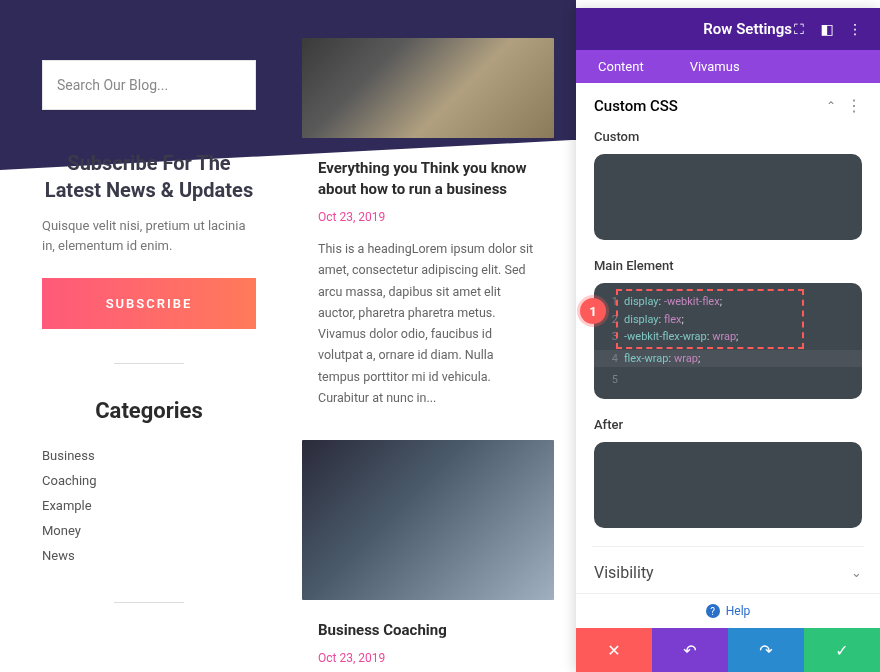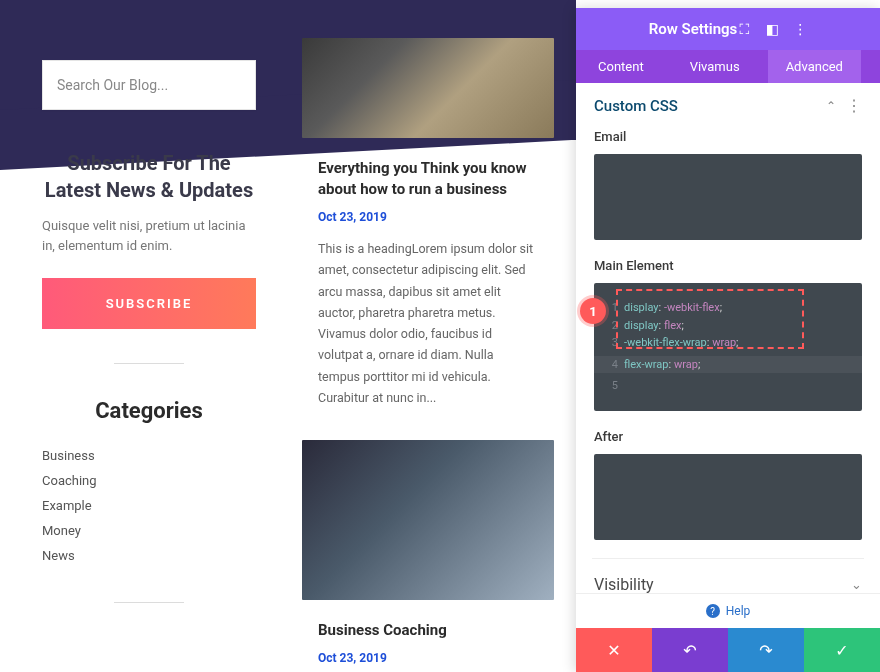--- a/index.html
+++ b/index.html
@@ -14,41 +14,41 @@
 .email-box{background:#fff;border:1px solid #e5e5e5;padding:16px 14px;font-size:14px;color:#888;margin-bottom:14px}
 .sub-btn{width:100%;background:linear-gradient(90deg,#ff5a7a,#ff7a5a);color:#fff;border:none;padding:18px 0;font-size:13px;letter-spacing:2px;font-weight:600;cursor:pointer}
 .divider{height:1px;background:#dcdcdc;margin:34px auto;width:70px}
 .cat-title{font-size:22px;font-weight:700;color:#2b2b2b;text-align:center;margin-bottom:20px}
 .cat-list{list-style:none}
 .cat-list li{font-size:13px;color:#555;padding:5px 0}
 .main{flex:1;padding:38px 22px 0 22px}
 .post-img{width:100%;height:100px;background:linear-gradient(135deg,#3a3a3a 0%,#5a5a5a 30%,#b0a080 60%,#8a7a5a 100%);margin-bottom:20px;border-radius:1px}
 .post-img.second{height:160px;background:linear-gradient(135deg,#2a2a3a 0%,#4a5a6a 40%,#a0b0c0 100%)}
 .post-title{font-size:15px;font-weight:700;color:#2b2b2b;line-height:1.4;margin:0 16px 10px 16px}
-.post-date{font-size:12px;color:#1d4ed8;font-weight:700;margin:0 16px 14px 16px}
+.post-date{font-size:12px;color:#ec4899;font-weight:400;margin:0 16px 14px 16px}
 .post-body{font-size:12.5px;color:#666;line-height:1.7;margin:0 16px 32px 16px}
 
 .panel{position:absolute;top:8px;right:0;width:304px;height:664px;background:#fff;box-shadow:-2px 0 12px rgba(0,0,0,.15);display:flex;flex-direction:column}
-.panel-header{background:#8b5cf6;color:#fff;padding:12px 18px;display:flex;align-items:center;justify-content:center}
+.panel-header{background:#4c1d95;color:#fff;padding:12px 18px;display:flex;align-items:center;justify-content:flex-end}
 .panel-title{font-size:15px;font-weight:600}
 .header-icons{display:flex;gap:14px;align-items:center}
 .hicon{width:14px;height:14px;display:flex;align-items:center;justify-content:center;cursor:pointer;font-size:14px}
 .tabs{background:#8e44dd;display:flex}
 .tab{flex:0 0 auto;padding:9px 18px;font-size:13px;color:#fff;cursor:pointer}
 .tab.content-tab{padding-left:22px}
 .tab.design-tab{padding-left:28px;padding-right:28px}
 .tab.active{background:#a362ec}
 .panel-body{flex:1;overflow-y:auto;padding:14px 18px 0 18px}
 .section-head{display:flex;align-items:center;justify-content:space-between;margin-bottom:14px}
-.section-title{color:#0c4a6e;font-size:15px;font-weight:500}
+.section-title{color:#000000;font-size:15px;font-weight:500}
 .section-actions{display:flex;gap:10px;align-items:center;color:#888}
 .chev{cursor:pointer;font-size:12px}
 .dots{cursor:pointer;font-size:16px;line-height:1}
 .field-label{font-size:13px;color:#3a3a3a;font-weight:500;margin-bottom:10px}
-.code-editor{background:#40484f;border-radius:2px;padding:16px 12px;font-family:Menlo,Consolas,monospace;font-size:11px;line-height:1.6;color:#d4d4d4;min-height:88px;margin-bottom:18px;position:relative}
+.code-editor{background:#40484f;border-radius:10px;padding:10px 12px;font-family:Menlo,Consolas,monospace;font-size:11px;line-height:1.6;color:#d4d4d4;min-height:88px;margin-bottom:18px;position:relative}
 .code-editor.tall{min-height:86px}
 .gutter{color:#7a8088;user-select:none;display:inline-block;width:12px;text-align:right;margin-right:6px}
 .kw{color:#7fc7c4}
 .val{color:#c586c0}
 .punc{color:#d4d4d4}
 .highlight-line{background:rgba(255,255,255,.06);display:block;margin:4px -12px;padding:0 12px}
 .dash-box{position:absolute;border:2px dashed #ff5a5a;pointer-events:none}
 .callout{position:absolute;width:26px;height:26px;border-radius:50%;background:#ff5a5a;color:#fff;font-size:13px;font-weight:700;display:flex;align-items:center;justify-content:center;box-shadow:0 0 0 3px rgba(255,90,90,.3);z-index:5}
 .accordion{border-top:1px solid #eee;padding:16px 2px;display:flex;align-items:center;justify-content:space-between;cursor:pointer;margin:12px -2px}
 .acc-title{font-size:16px;color:#4a4a4a}
@@ -104,33 +104,32 @@
     <div class="panel-title">Row Settings</div>
     <div class="header-icons">
       <div class="hicon">⛶</div>
       <div class="hicon">◧</div>
       <div class="hicon">⋮</div>
     </div>
   </div>
   <div class="tabs">
     <div class="tab content-tab">Content</div>
     <div class="tab design-tab">Vivamus</div>
-    <div class="tab active">Advanced</div>
   </div>
 
   <div class="panel-body">
     <div class="section-head">
       <div class="section-title">Custom CSS</div>
       <div class="section-actions">
         <span class="chev">⌃</span>
         <span class="dots">⋮</span>
       </div>
     </div>
 
-    <div class="field-label">Email</div>
+    <div class="field-label">Custom</div>
     <div class="code-editor tall"></div>
 
     <div class="field-label">Main Element</div>
     <div class="code-editor" style="position:relative">
       <div class="dash-box" style="top:6px;left:22px;right:58px;height:60px"></div>
       <span class="gutter">1</span><span class="kw">display</span><span class="punc">: </span><span class="val">-webkit-flex</span><span class="punc">;</span><br>
       <span class="gutter">2</span><span class="kw">display</span><span class="punc">: </span><span class="val">flex</span><span class="punc">;</span><br>
       <span class="gutter">3</span><span class="kw">-webkit-flex-wrap</span><span class="punc">: </span><span class="val">wrap</span><span class="punc">;</span><br>
       <span class="highlight-line"><span class="gutter">4</span><span class="kw">flex-wrap</span><span class="punc">: </span><span class="val">wrap</span><span class="punc">;</span></span>
       <span class="gutter">5</span>

